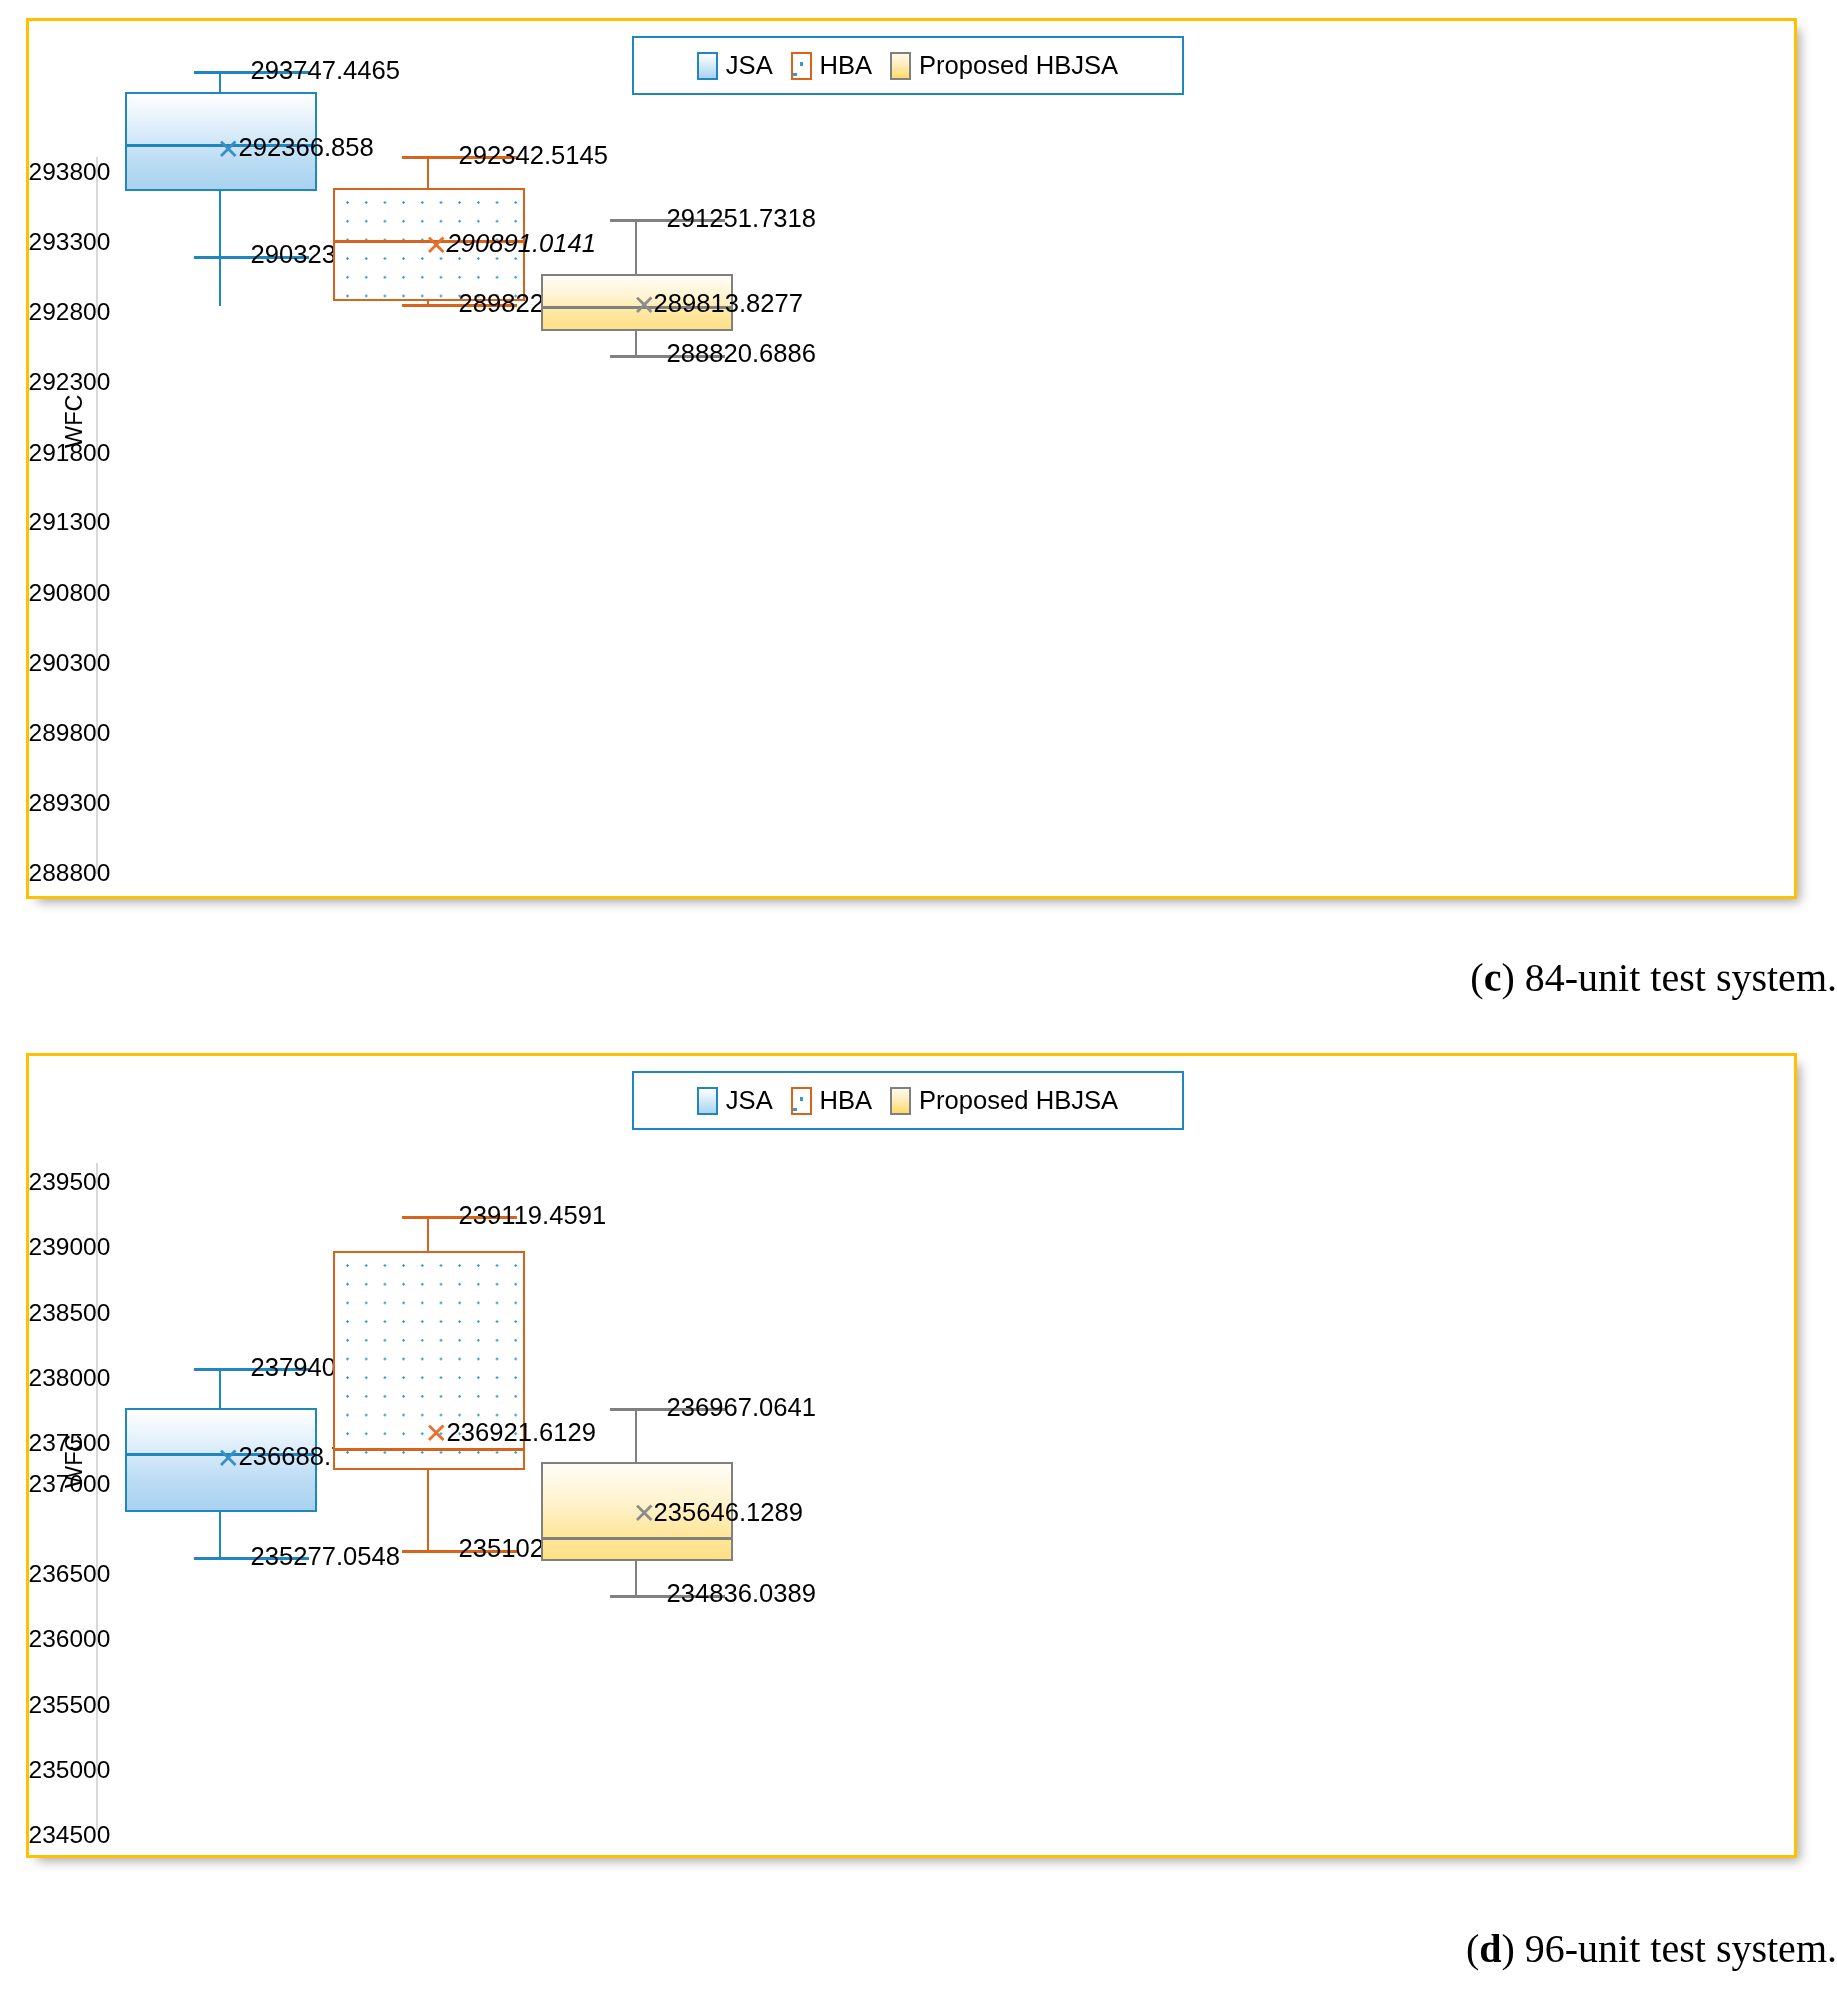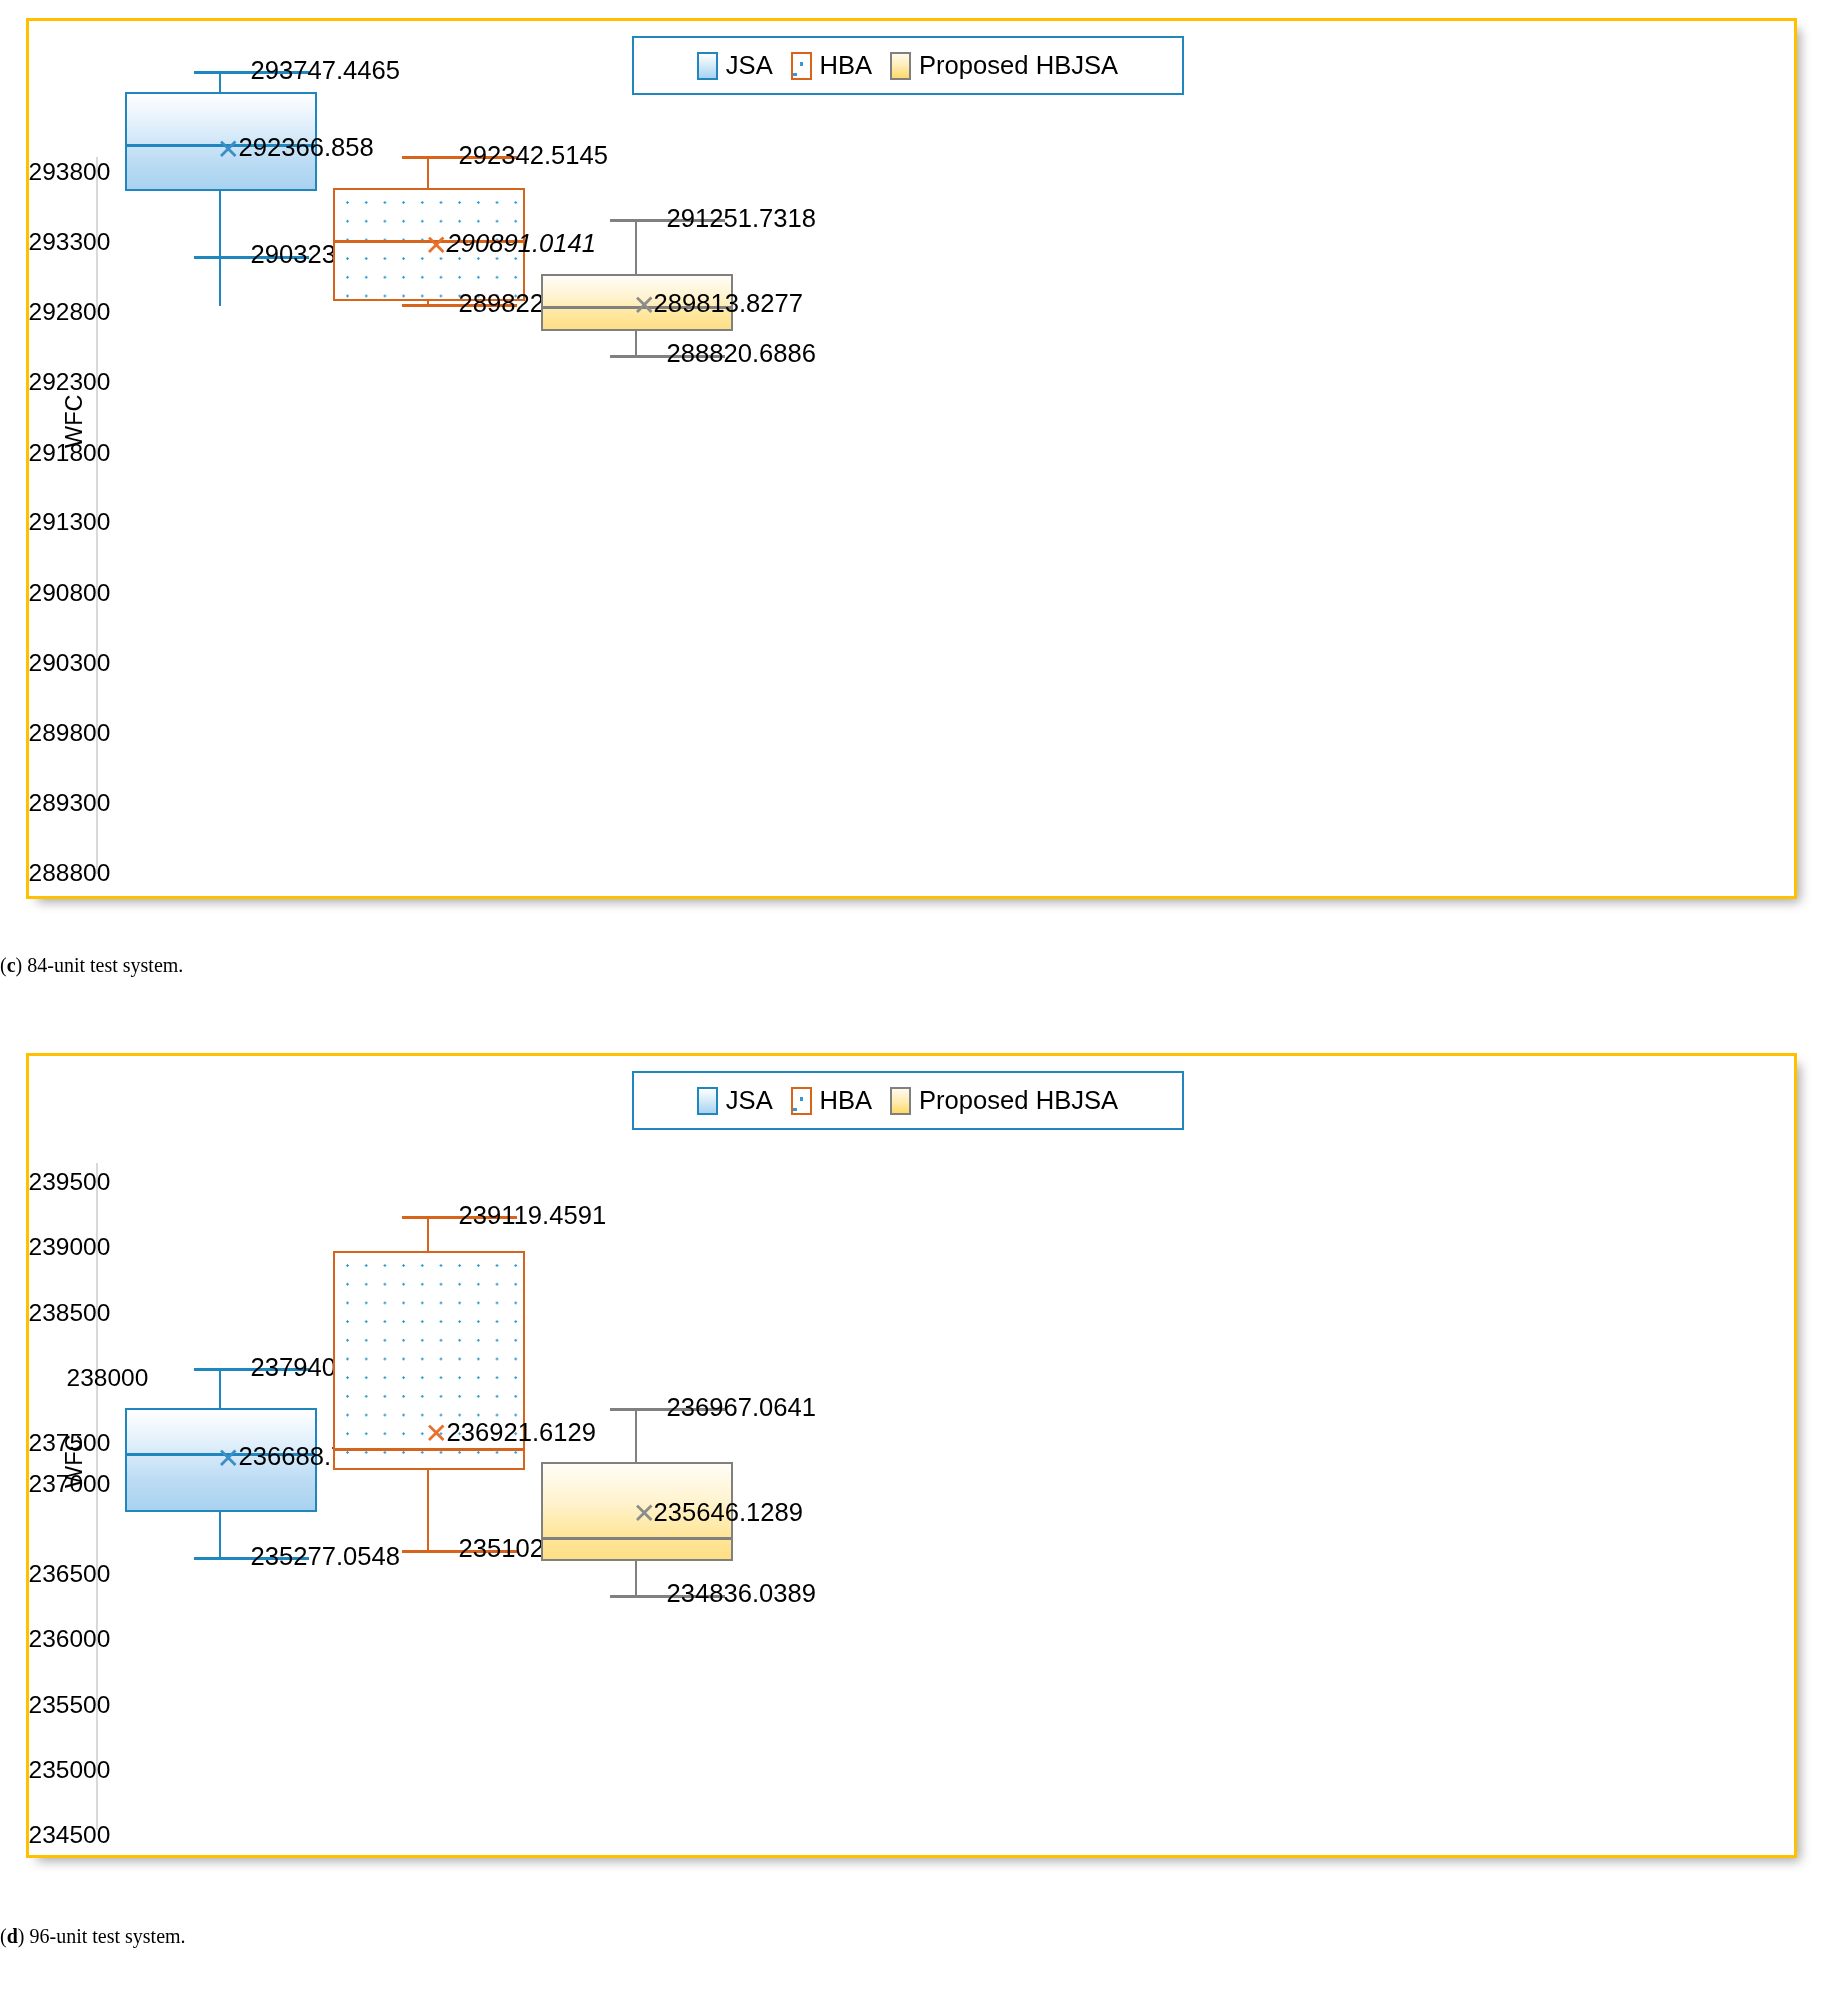--- a/index.html
+++ b/index.html
@@ -92,23 +92,23 @@
   .s-hba .meanmark{color:#E8702A;}
 
   .s-hbjsa .boxrect{border:2.7px solid #808080;background:linear-gradient(to bottom,#fffdf6 0%,#fff3cf 40%,#ffe79e 72%,#ffdf86 100%);}
   .s-hbjsa .medline,.s-hbjsa .whisk-v,.s-hbjsa .whisk-cap{background:#808080;}
   .s-hbjsa .meanmark{color:#8C8C8C;}
 
   
   .caption{
     position:absolute;
     width:100%;
-    text-align:left;
+    text-align:right;
     font-family:"Liberation Serif", serif;
-    font-size:20px;
+    font-size:40px;
     color:#000;
   }
   .caption b{font-weight:bold;}
 </style>
 </head>
 <body>
 
 <div class="figure">
 
   <div class="panel" style="left:25.6px;top:18px;width:1771px;height:881px;">
@@ -209,21 +209,21 @@
         </div>
       </div>
 
       <div class="axis-title" style="left:32px;top:432px;">WFC</div>
 
       <div class="axis-line" style="left:67px;top:107px;height:667px;"></div>
 
       <div class="ytick" style="left:0px;width:56px;top:114px;">239500</div>
       <div class="ytick" style="left:0px;width:56px;top:179px;">239000</div>
       <div class="ytick" style="left:0px;width:56px;top:245px;">238500</div>
-      <div class="ytick" style="left:0px;width:56px;top:310px;margin-left:38px;">238000</div>
+      <div class="ytick" style="left:0px;width:56px;top:310px;">238000</div>
       <div class="ytick" style="left:0px;width:56px;top:375px;">237500</div>
       <div class="ytick" style="left:0px;width:56px;top:416px;">237000</div>
       <div class="ytick" style="left:0px;width:56px;top:506px;">236500</div>
       <div class="ytick" style="left:0px;width:56px;top:571px;">236000</div>
       <div class="ytick" style="left:0px;width:56px;top:637px;">235500</div>
       <div class="ytick" style="left:0px;width:56px;top:702px;">235000</div>
       <div class="ytick" style="left:0px;width:56px;top:767px;">234500</div>
 
       <div class="s-jsa">
         <div class="whisk-cap" style="left:165px;top:312px;width:115px;height:2.7px;"></div>

